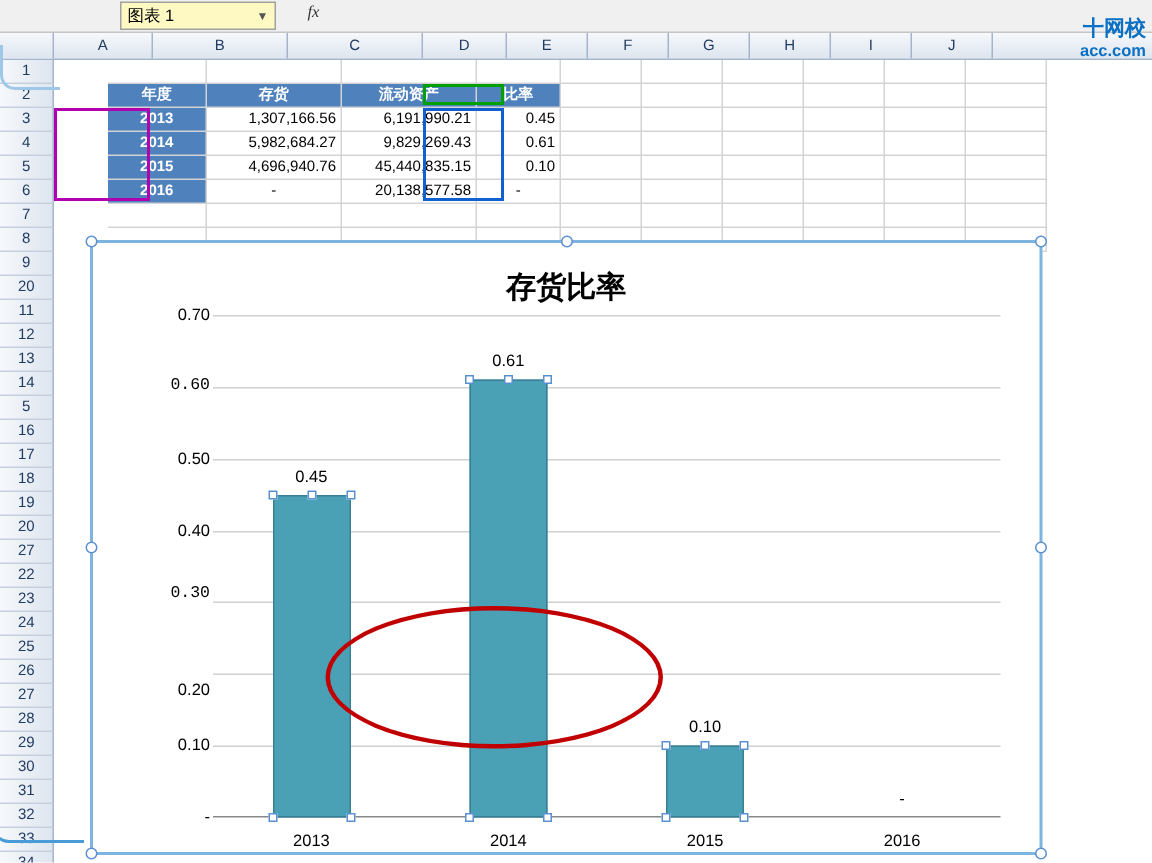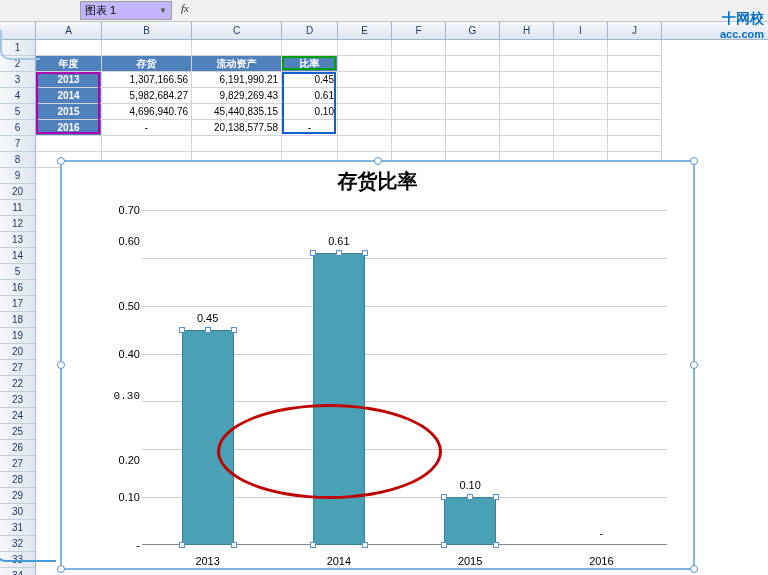--- a/index.html
+++ b/index.html
@@ -1,54 +1,54 @@
 <!DOCTYPE html>
 <html><head>
 <meta charset="utf-8">
 <style>
 * { box-sizing: border-box; margin: 0; padding: 0; }
 body { font-family: "Microsoft YaHei", Arial, sans-serif; font-size: 11px; background: #fff; width: 768px; height: 575px; overflow: hidden; position: relative; }
 
 .formula-bar { display: flex; align-items: center; height: 22px; border-bottom: 1px solid #c5c5c5; background: #f0f0f0; padding-left: 80px; }
-.name-box { border: 1px solid #a0a0a0; background: #c4b5fd; padding: 1px 4px; width: 92px; font-size: 11px; display: flex; align-items: center; justify-content: space-between; }
+.name-box { border: 1px solid #a0a0a0; background: #fef9c3; padding: 1px 4px; width: 104px; font-size: 11px; display: flex; align-items: center; justify-content: space-between; }
 .name-box::after { content: "▼"; font-size: 8px; color: #555; }
-.fx-btn { width: 18px; height: 18px; margin: 0 4px; text-align: center; font-style: italic; font-family: serif; color: #333; }
+.fx-btn { width: 18px; height: 18px; margin: 0 16px; text-align: center; font-style: italic; font-family: serif; color: #333; }
 .formula-input { flex: 1; background: #fff; border: 1px solid #a0a0a0; padding: 1px 4px; font-size: 11px; height: 18px; }
 
 .col-headers { display: flex; height: 18px; background: linear-gradient(#f6f8fb, #dde5ef); border-bottom: 1px solid #a3b4cb; }
 .corner { width: 36px; border-right: 1px solid #a3b4cb; background: linear-gradient(#f6f8fb, #dde5ef); }
 .colh { border-right: 1px solid #a3b4cb; text-align: center; color: #1f3b62; font-size: 10px; line-height: 18px; }
 .colh.A { width: 66px; }
 .colh.B { width: 90px; }
 .colh.C { width: 90px; }
 .colh.D { width: 56px; }
 .colh.rest { width: 54px; }
 
 .sheet { display: flex; }
 .row-headers { width: 36px; background: linear-gradient(90deg,#f6f8fb,#dde5ef); }
 .rowh { height: 16px; border-bottom: 1px solid #c5d0df; border-right: 1px solid #a3b4cb; text-align: center; font-size: 10px; color: #1f3b62; line-height: 16px; }
 
 .cells { position: relative; flex: 1; }
-.row { display: flex; height: 16px; }
+.row { display: flex; height: 16px; padding-left: 36px; }
 .cell { border-right: 1px solid #d4d4d4; border-bottom: 1px solid #d4d4d4; padding: 0 3px; font-size: 10px; line-height: 15px; overflow: hidden; white-space: nowrap; }
 .cell.A { width: 66px; }
 .cell.B { width: 90px; text-align: right; }
 .cell.C { width: 90px; text-align: right; }
 .cell.D { width: 56px; text-align: right; }
 .cell.rest { width: 54px; }
 .hdr { background: #4f81bd; color: #fff; font-weight: bold; text-align: center !important; }
 .yearc { background: #4f81bd; color: #fff; font-weight: bold; text-align: center !important; }
 .center { text-align: center !important; }
 
 
 .sel { position: absolute; border: 2px solid; background: transparent; pointer-events: none; }
 
 .chart-container { position: absolute; left: 60px; top: 160px; width: 635px; height: 410px; border: 2px solid #7eb5e0; background: #fff; }
 .chart-handle { position: absolute; width: 8px; height: 8px; background: #fff; border: 1px solid #5a8fd0; border-radius: 50%; }
-.chart-title { text-align: center; font-family: SimSun, serif; font-size: 20px; font-weight: bold; margin-top: 6px; }
+.chart-title { text-align: center; font-family: SimSun, serif; font-size: 20px; font-weight: bold; margin-top: 16px; }
 .plot { position: absolute; left: 80px; top: 48px; width: 525px; height: 335px; }
 .yaxis { position: absolute; left: -42px; top: 0; height: 100%; width: 40px; }
 .ytick { position: absolute; right: 0; text-align: right; width: 40px; font-size: 11px; transform: translateY(-50%); }
 .grid { position: absolute; left: 0; width: 100%; border-top: 1px solid #d0d0d0; }
 .baseline { position: absolute; left: 0; width: 100%; border-top: 1px solid #888; bottom: 0; }
 .bar { position: absolute; bottom: 0; width: 52px; background: #4aa0b5; border: 1px solid #3a8095; }
 .bar .bh { position: absolute; width: 6px; height: 6px; background: #fff; border: 1px solid #5a8fd0; }
 .bar-label { position: absolute; width: 60px; text-align: center; font-size: 11px; transform: translateX(-50%); }
 .xcat { position: absolute; font-size: 11px; bottom: -22px; transform: translateX(-50%); }
 .ellipse { position: absolute; border: 3px solid #c00000; border-radius: 50%; }
@@ -236,21 +236,21 @@
   <div class="chart-title">存货比率</div>
 
   <div class="plot" id="plot">
     <div class="yaxis" id="yaxis">
         <div class="ytick" style="top: 335px;">-</div>
         <div class="ytick" style="top: 287.143px;">0.10</div>
         <div class="ytick" style="top: 250px;">0.20</div>
         <div class="ytick" style="top: 186px; font-family: Liberation Mono, monospace;">0.30</div>
         <div class="ytick" style="top: 143.571px;">0.40</div>
         <div class="ytick" style="top: 95.7143px;">0.50</div>
-        <div class="ytick" style="top: 31px;">0.60</div>
+        <div class="ytick" style="top: 47px; font-family: Liberation Mono, monospace;">0.60</div>
         <div class="ytick" style="top: 0px;">0.70</div>
       </div>
     <div class="baseline"></div>
   <div class="grid" style="top: 287.143px;"></div>
       <div class="grid" style="top: 239.286px;"></div>
       <div class="grid" style="top: 191.429px;"></div>
       <div class="grid" style="top: 143.571px;"></div>
       <div class="grid" style="top: 95.7143px;"></div>
       <div class="grid" style="top: 47.8571px;"></div>
       <div class="grid" style="top: 0px;"></div>

